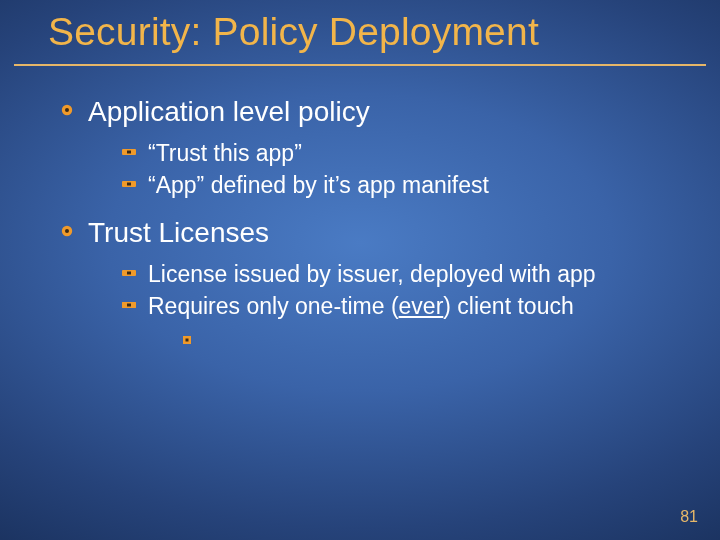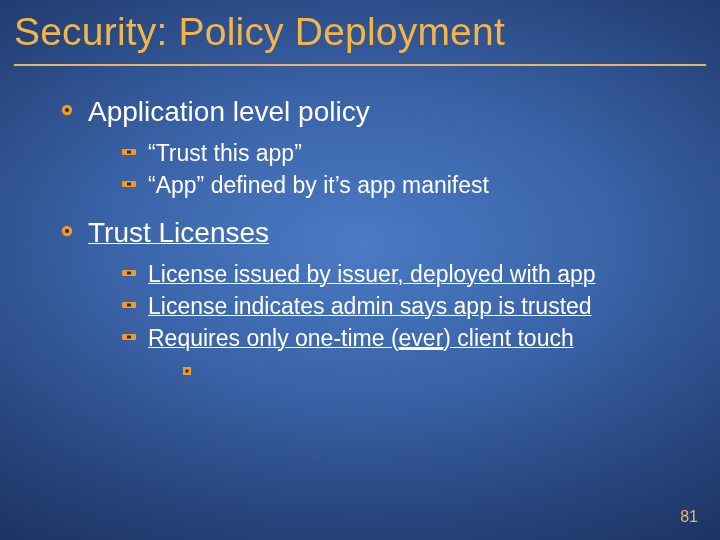--- a/index.html
+++ b/index.html
@@ -10,20 +10,21 @@
       #4a7bc4 0%,
       #3a63a8 25%,
       #26437a 48%,
       #152a52 70%,
       #0a1630 100%);
     color: #ffffff;
     position: relative;
   }
   .title-wrap {
     padding: 10px 0 4px 14px;
+    margin-left: 34px;
   }
   .title {
     font-size: 39px;
     font-weight: 400;
     color: #f2b54a;
     letter-spacing: 0.2px;
   }
   .title-rule {
     margin: 6px 14px 0 14px;
     height: 0;
@@ -139,21 +140,21 @@
             <svg viewBox="0 0 14 12">
                 <rect x="0" y="3" width="14" height="6" rx="1" fill="#f09a2a"></rect>
                 <rect x="5" y="4.5" width="4" height="3" fill="#3a2a18"></rect>
               </svg>
           </span>
           <span class="lvl2-text">“App” defined by it’s app manifest</span>
         </li>
       </ul>
     </li>
 
-    <li style="margin-top:14px;text-decoration:underline;">
+    <li style="margin-top:14px;">
       <span class="bullet1">
         <svg viewBox="0 0 14 14">
             <circle cx="7" cy="7" r="5.2" fill="#f09a2a"></circle>
             <circle cx="7" cy="7" r="2.0" fill="#3a2a18"></circle>
           </svg>
       </span>
       <span class="lvl1-text">Trust Licenses</span>
       <ul class="lvl2">
         <li>
           <span class="bullet2">
@@ -164,21 +165,20 @@
           </span>
           <span class="lvl2-text">License issued by issuer, deployed with app</span>
         </li>
         <li>
           <span class="bullet2">
             <svg viewBox="0 0 14 12">
                 <rect x="0" y="3" width="14" height="6" rx="1" fill="#f09a2a"></rect>
                 <rect x="5" y="4.5" width="4" height="3" fill="#3a2a18"></rect>
               </svg>
           </span>
-          <span class="lvl2-text">License indicates admin says app is trusted</span>
         </li>
         <li>
           <span class="bullet2">
             <svg viewBox="0 0 14 12">
                 <rect x="0" y="3" width="14" height="6" rx="1" fill="#f09a2a"></rect>
                 <rect x="5" y="4.5" width="4" height="3" fill="#3a2a18"></rect>
               </svg>
           </span>
           <span class="lvl2-text"><span>Requires only one-time (</span><span class="underline">ever</span><span>) client touch</span></span>
           <ul class="lvl3">

